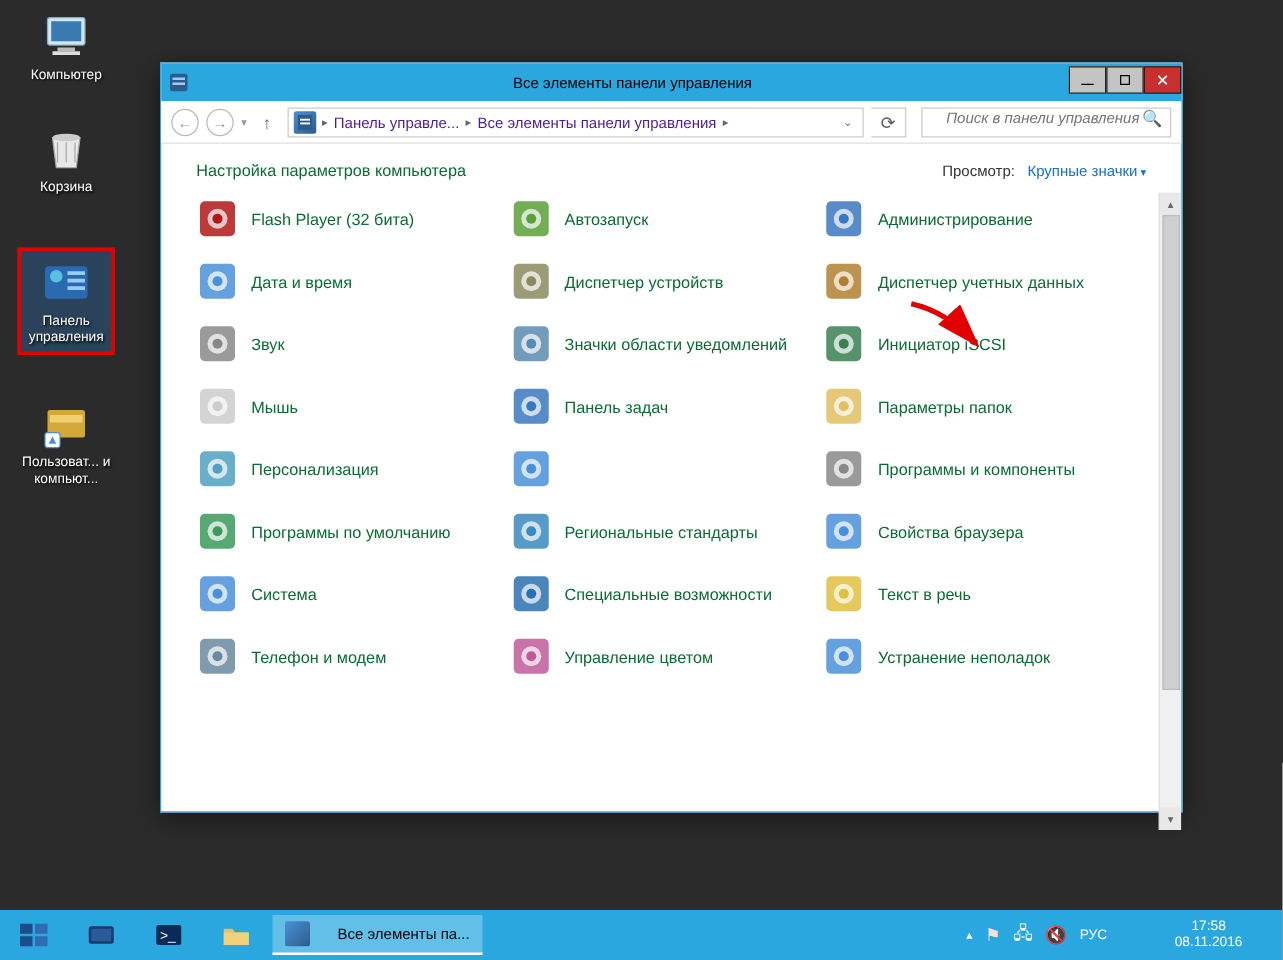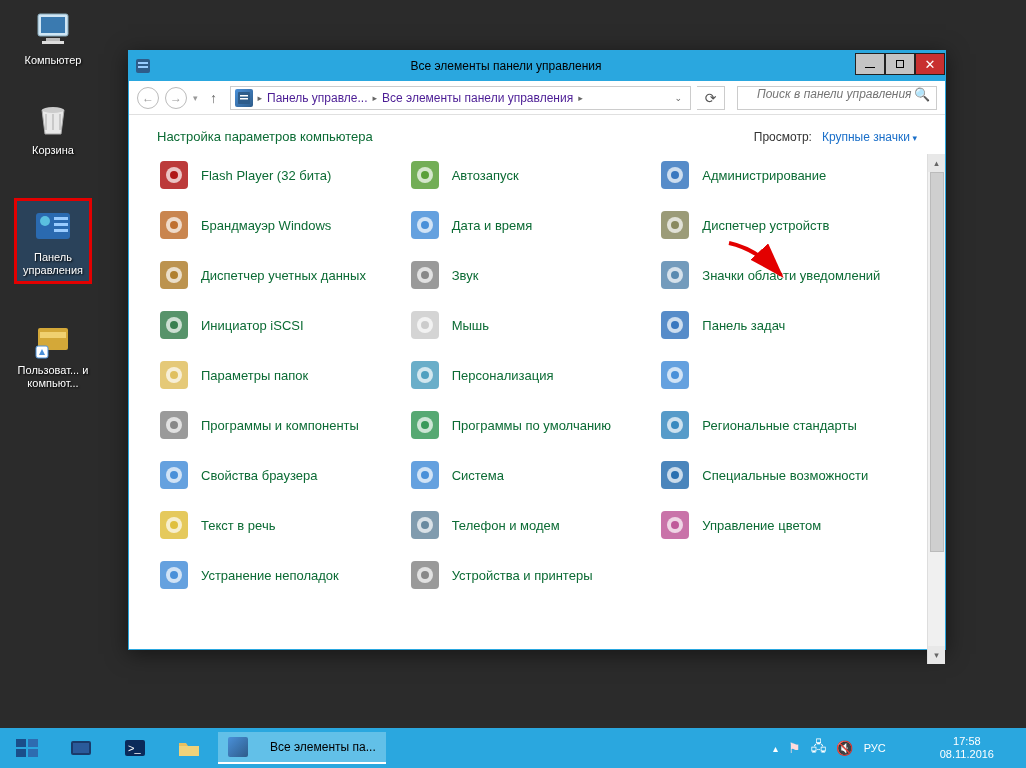--- a/index.html
+++ b/index.html
@@ -206,30 +206,20 @@
               <rect x="3" y="3" width="28" height="28" rx="4" fill="#3a78c0" opacity="0.85"></rect>
               <circle cx="17" cy="17" r="8" fill="#fff" opacity="0.7"></circle>
               <circle cx="17" cy="17" r="4" fill="#3a78c0"></circle>
             </svg>
           </div>
           <div class="cp-label">Администрирование</div>
         </div>
         <div class="cp-item">
           <div class="cp-icon">
             <svg viewBox="0 0 34 34" width="34" height="34">
-              <rect x="3" y="3" width="28" height="28" rx="4" fill="#c07030" opacity="0.85"></rect>
-              <circle cx="17" cy="17" r="8" fill="#fff" opacity="0.7"></circle>
-              <circle cx="17" cy="17" r="4" fill="#c07030"></circle>
-            </svg>
-          </div>
-          <div class="cp-label">Брандмауэр Windows</div>
-        </div>
-        <div class="cp-item">
-          <div class="cp-icon">
-            <svg viewBox="0 0 34 34" width="34" height="34">
               <rect x="3" y="3" width="28" height="28" rx="4" fill="#4a90d9" opacity="0.85"></rect>
               <circle cx="17" cy="17" r="8" fill="#fff" opacity="0.7"></circle>
               <circle cx="17" cy="17" r="4" fill="#4a90d9"></circle>
             </svg>
           </div>
           <div class="cp-label">Дата и время</div>
         </div>
         <div class="cp-item">
           <div class="cp-icon">
             <svg viewBox="0 0 34 34" width="34" height="34">
@@ -421,30 +411,20 @@
         </div>
         <div class="cp-item">
           <div class="cp-icon">
             <svg viewBox="0 0 34 34" width="34" height="34">
               <rect x="3" y="3" width="28" height="28" rx="4" fill="#4a90d9" opacity="0.85"></rect>
               <circle cx="17" cy="17" r="8" fill="#fff" opacity="0.7"></circle>
               <circle cx="17" cy="17" r="4" fill="#4a90d9"></circle>
             </svg>
           </div>
           <div class="cp-label">Устранение неполадок</div>
-        </div>
-        <div class="cp-item">
-          <div class="cp-icon">
-            <svg viewBox="0 0 34 34" width="34" height="34">
-              <rect x="3" y="3" width="28" height="28" rx="4" fill="#888" opacity="0.85"></rect>
-              <circle cx="17" cy="17" r="8" fill="#fff" opacity="0.7"></circle>
-              <circle cx="17" cy="17" r="4" fill="#888"></circle>
-            </svg>
-          </div>
-          <div class="cp-label">Устройства и принтеры</div>
         </div>
       </div>
     <div class="scrollbar">
       <div class="sb-btn">▴</div>
       <div class="sb-thumb"></div>
       <div class="sb-btn" style="position:absolute;bottom:0;width:100%;">▾</div>
     </div>
   </div>
 
   <div class="arrow">

